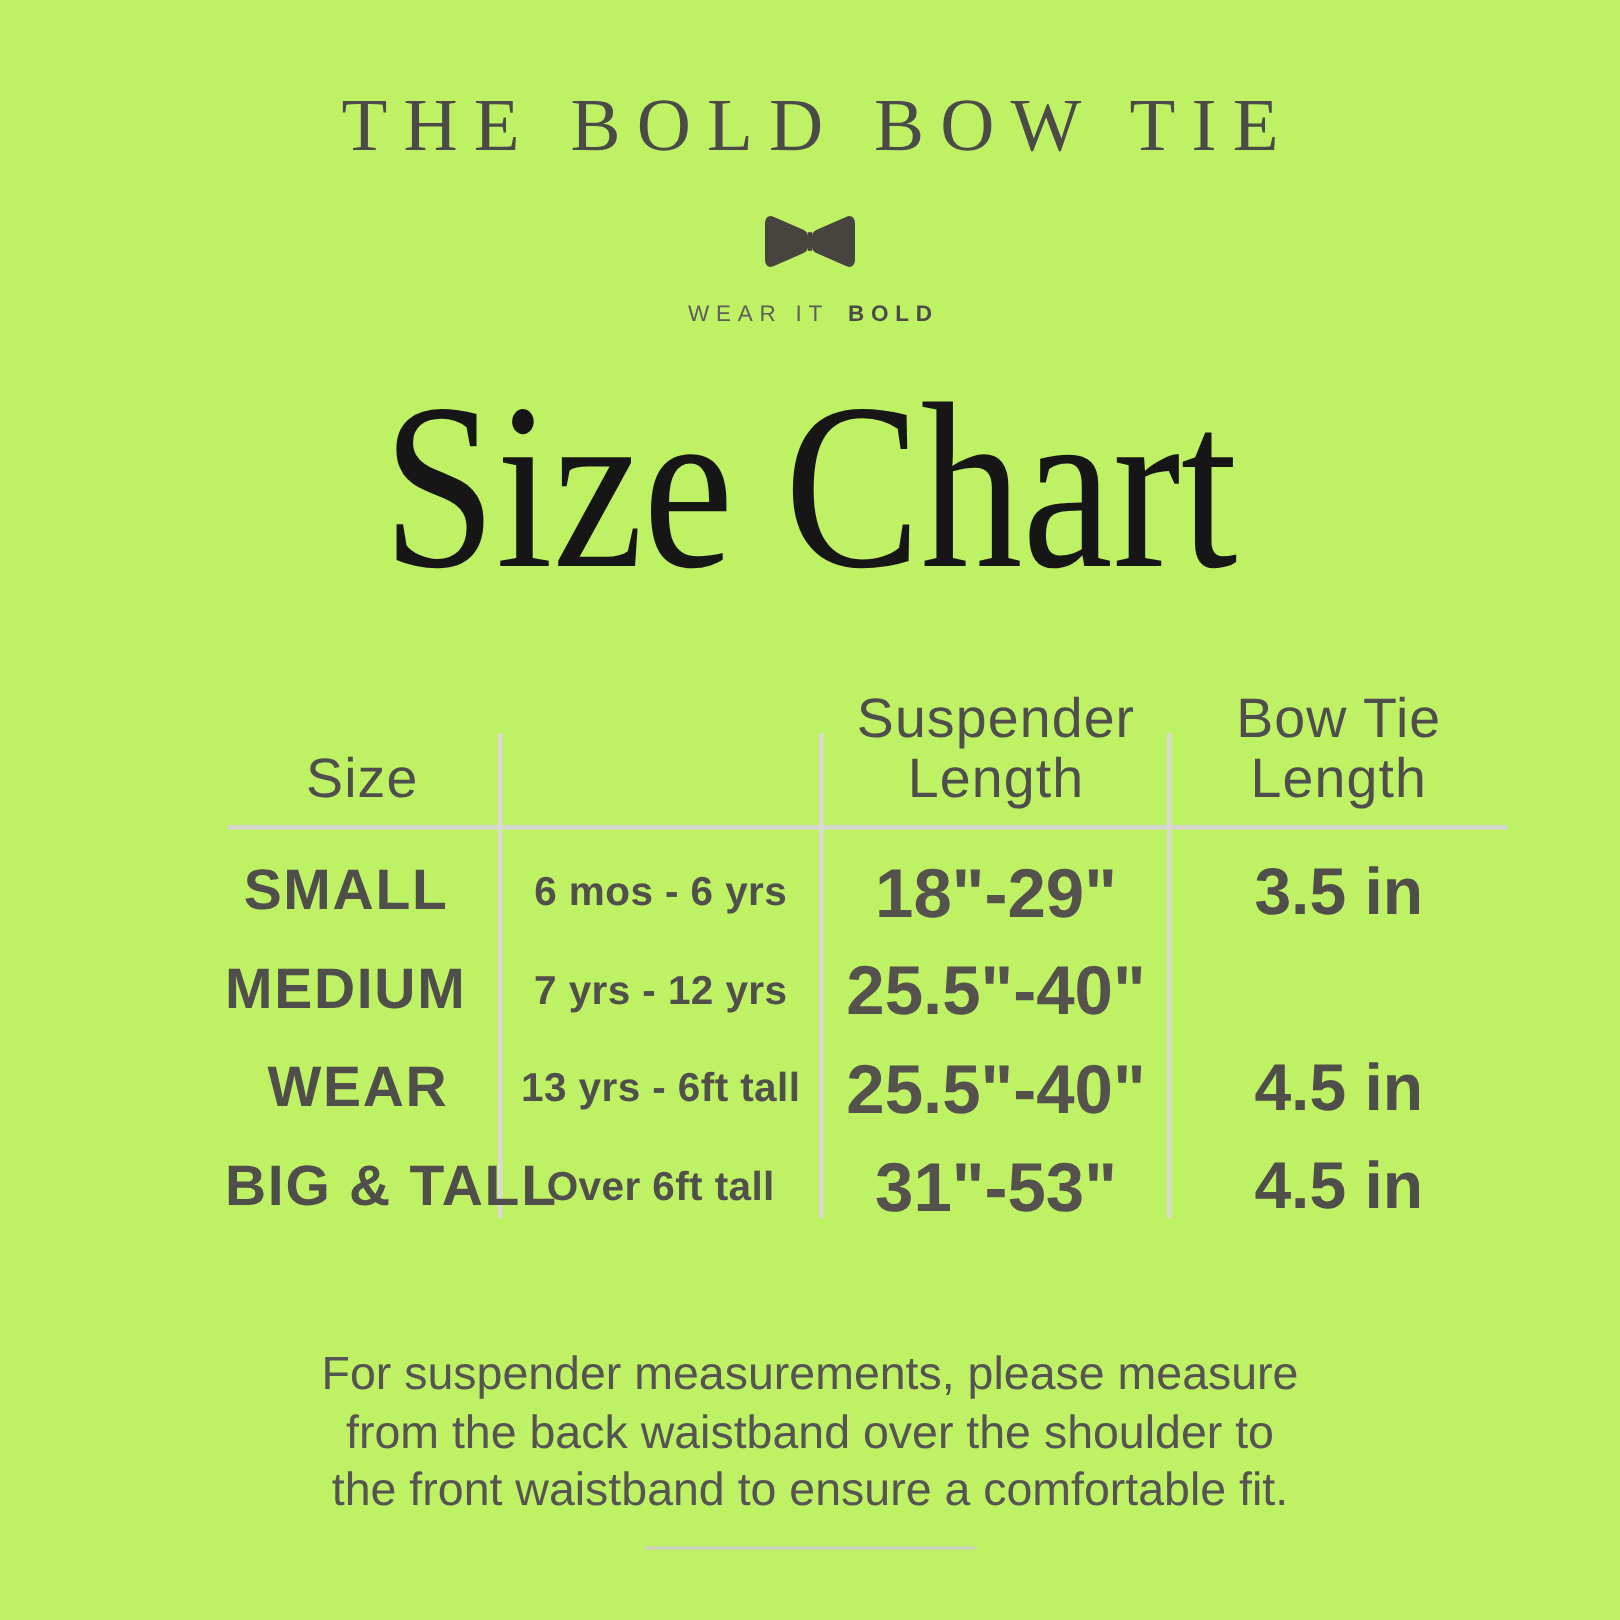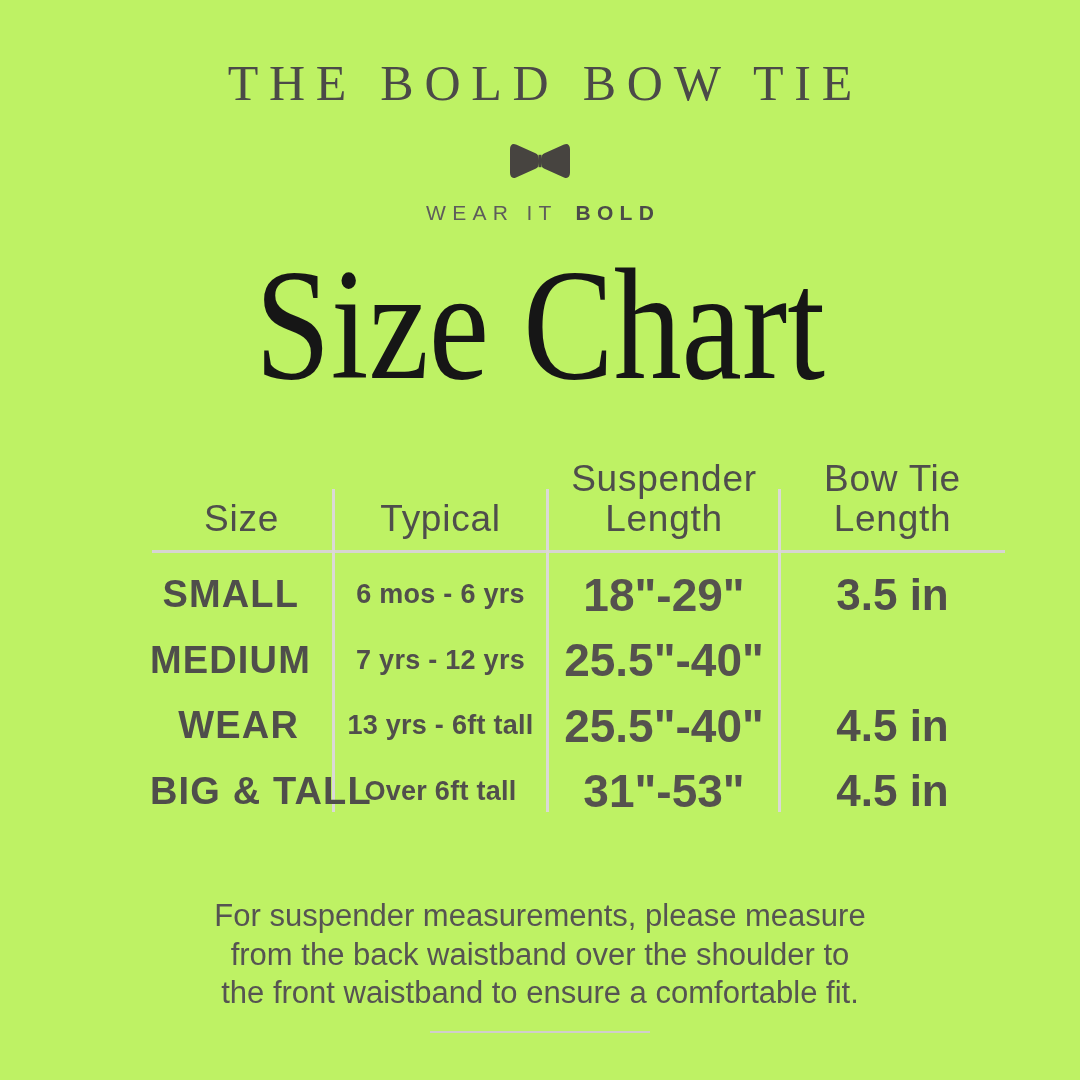--- a/index.html
+++ b/index.html
@@ -17,21 +17,21 @@
     font-family:"Liberation Serif", serif; font-weight:400;
     font-size:50px; letter-spacing:0.215em; text-indent:0.215em;
     color:#4b4a48;
   }
   .bow-icon-wrap {
     position:absolute; top:142px; left:0; width:100%;
     display:flex; justify-content:center;
   }
   .tagline {
     position:absolute; top:201px; left:0; width:100%;
-    text-align:center; font-size:21px; letter-spacing:0.3em; text-indent:0.3em;
+    text-align:center; font-size:15px; letter-spacing:0.3em; text-indent:0.3em;
     color:#5e5d5b;
   }
   .tagline .bold { font-weight:700; color:#4c4b49; margin-left:0.85em; }
 
   
   .main-title {
     position:absolute; top:246px; left:0; width:100%;
     text-align:center; font-family:"Liberation Serif", serif;
     font-size:158px; line-height:1; color:#161616;
     transform:scaleX(0.86);
@@ -95,21 +95,20 @@
     <span>WEAR IT</span><span class="bold">BOLD</span>
   </div>
 
   <div class="main-title">Size Chart</div>
 
   <div class="thead">
     <div class="th">
       <span>Size</span>
     </div>
     <div class="th">
-      <span>Typical</span>
     </div>
     <div class="th">
       <span>Suspender</span>
       <span>Length</span>
     </div>
     <div class="th">
       <span>Bow Tie</span>
       <span>Length</span>
     </div>
   </div>

